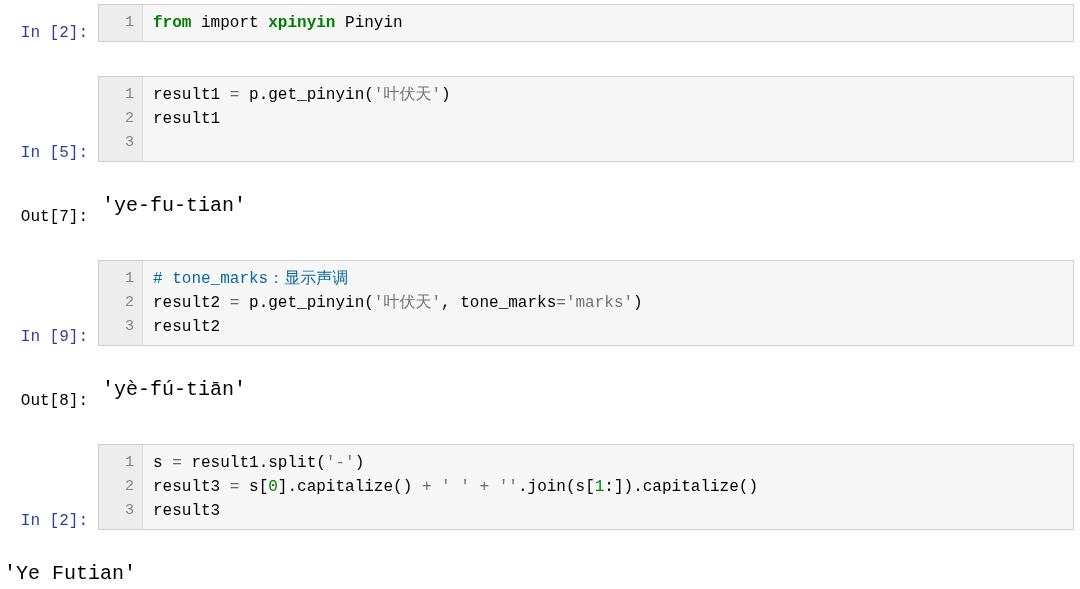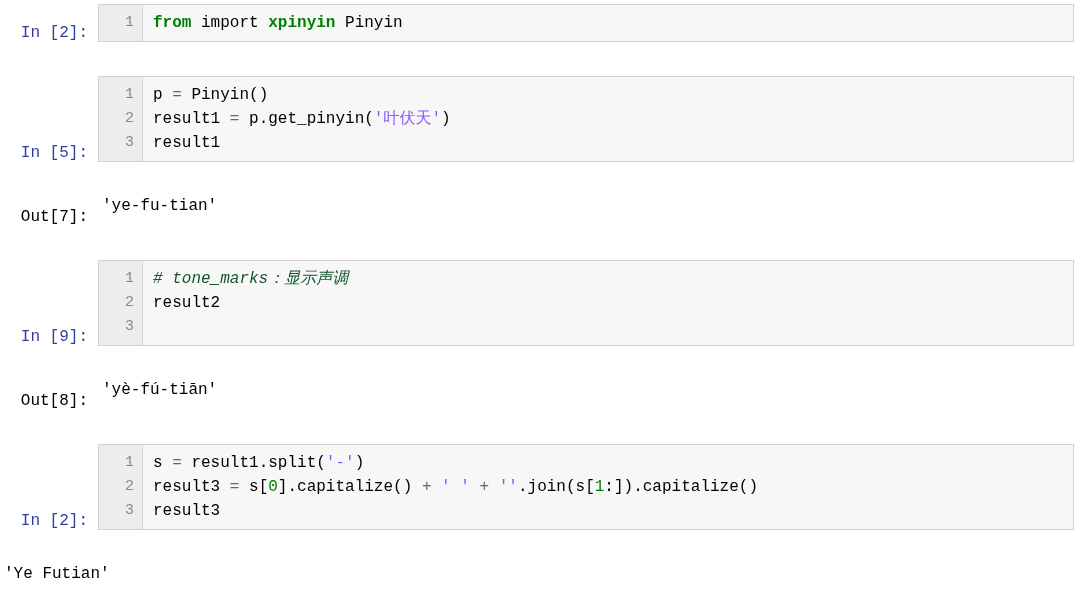--- a/index.html
+++ b/index.html
@@ -62,27 +62,27 @@
       white-space: pre;
       overflow: hidden;
     }
     .code-line {
       height: 24px;
       line-height: 24px;
     }
     .output-area {
       flex: 1;
       padding: 8px 8px 8px 4px;
-      font-size: 16px;
+      font-size: 20px;
       line-height: 24px;
     }
     .kw-green { color: #008000; font-weight: bold; }
     .op { color: #666666; }
-    .str { color: #8b5cf6; }
-    .comment { color: #14532d; font-style: italic; }
+    .str { color: #737373; }
+    .comment { color: #0369a1; }
     .num { color: #008000; }
     .spacer {
       height: 18px;
     }
     .spacer-sm {
       height: 8px;
     }
   </style>
 </head>
 <body>
@@ -99,38 +99,38 @@
     </div>
     <div class="spacer"></div>
     <div class="cell">
       <div class="prompt prompt-in">In  [5]:</div>
       <div class="code-area">
         <div class="gutter">
           <div>1</div>
           <div>2</div>
           <div>3</div>
         </div>
-        <div class="code"><div class="code-line"><span>p </span><span class="op">=</span><span> Pinyin()</span></div><div class="code-line"><span>result1 </span><span class="op">=</span><span> p.get_pinyin(</span><span class="str">'叶伏天'</span><span>)</span></div><div class="code-line"><span>result1</span></div></div>
+        <div class="code"><div class="code-line"><span>result1 </span><span class="op">=</span><span> p.get_pinyin(</span><span class="str">'叶伏天'</span><span>)</span></div><div class="code-line"><span>result1</span></div></div>
       </div>
     </div>
     <div class="spacer-sm"></div>
     <div class="cell">
       <div class="prompt prompt-out">Out[7]:</div>
       <div class="output-area">'ye-fu-tian'</div>
     </div>
     <div class="spacer"></div>
     <div class="cell">
       <div class="prompt prompt-in">In  [9]:</div>
       <div class="code-area">
         <div class="gutter">
           <div>1</div>
           <div>2</div>
           <div>3</div>
         </div>
-        <div class="code"><div class="code-line"><span class="comment"># tone_marks：显示声调</span></div><div class="code-line"><span>result2</span></div></div>
+        <div class="code"><div class="code-line"><span class="comment"># tone_marks：显示声调</span></div><div class="code-line"><span>result2 </span><span class="op">=</span><span> p.get_pinyin(</span><span class="str">'叶伏天'</span><span>, tone_marks</span><span class="op">=</span><span class="str">'marks'</span><span>)</span></div><div class="code-line"><span>result2</span></div></div>
       </div>
     </div>
     <div class="spacer-sm"></div>
     <div class="cell">
       <div class="prompt prompt-out">Out[8]:</div>
       <div class="output-area">'yè-fú-tiān'</div>
     </div>
     <div class="spacer"></div>
     <div class="cell">
       <div class="prompt prompt-in">In  [2]:</div>

